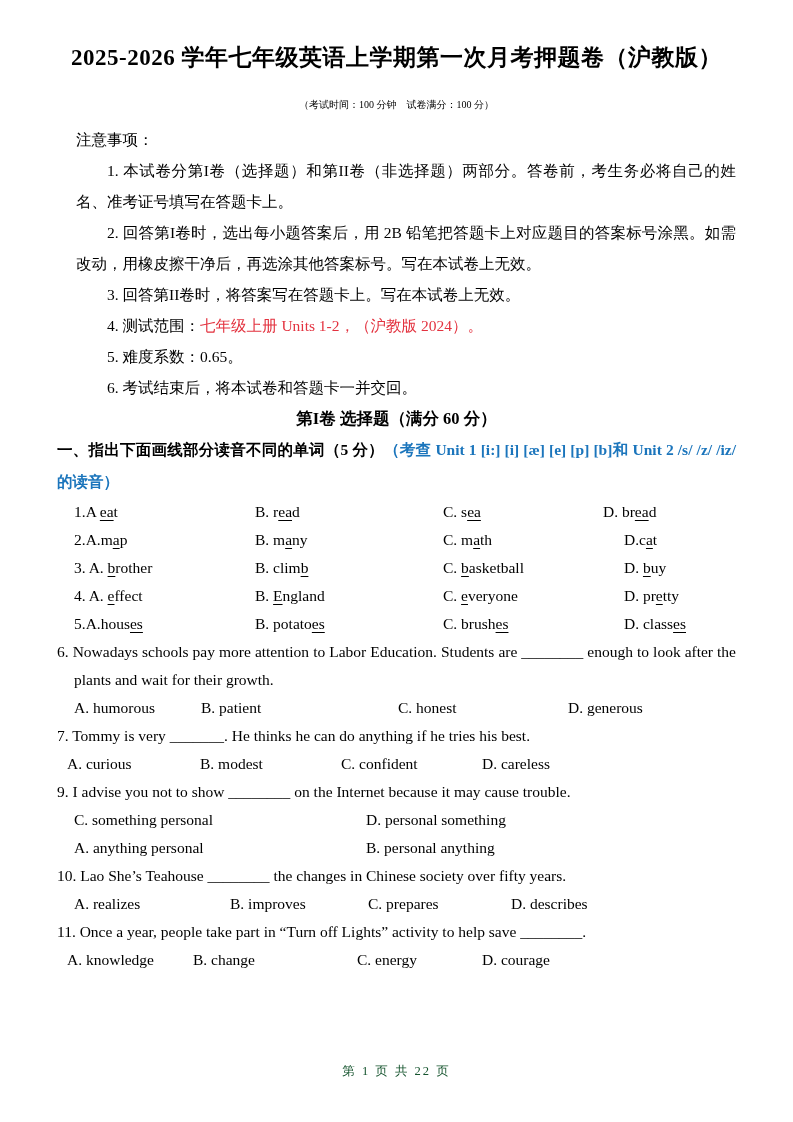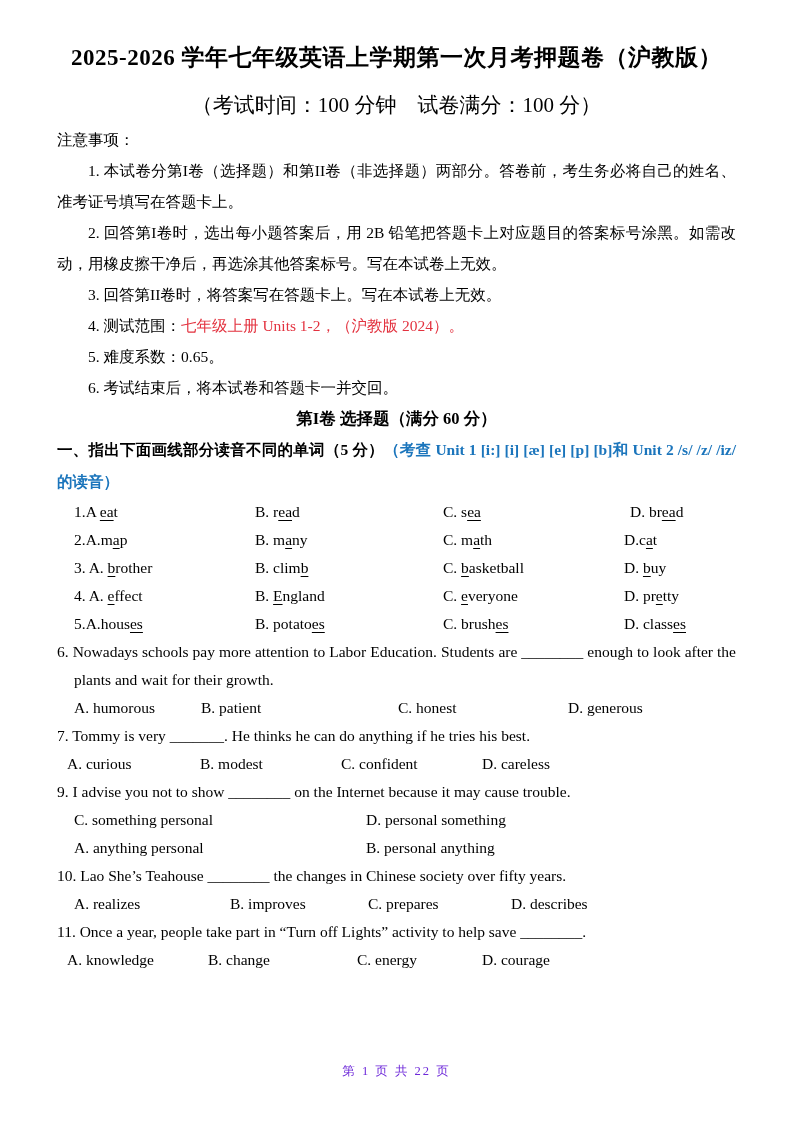--- a/index.html
+++ b/index.html
@@ -16,25 +16,25 @@
   .title{
     margin:0;
     font-size:23px;
     font-weight:bold;
     text-align:center;
     line-height:28px;
     letter-spacing:0.5px;
   }
   .subtitle{
     margin-top:22px;
-    font-size:21px;
+    font-size:10px;
     text-align:center;
     line-height:22px;
   }
-  .notice{margin-top:8px;}
+  .notice{margin-top:8px;margin-left:19px;}
   .notice p{margin:0;font-size:15.5px;line-height:31px;text-align:justify;}
   .notice p.item{text-indent:2em;}
   .red{color:var(--red,#e3323f);}
   .blue{color:var(--blue,#1b75bc);}
   .part-heading{
     margin:0;
     font-size:16.5px;
     font-weight:bold;
     text-align:center;
     line-height:31px;
@@ -57,21 +57,21 @@
     text-indent:-17px;
     text-align:justify;
   }
   .opt-row{position:relative;height:28px;font-size:15.5px;}
   .opt-row .opt{position:absolute;top:0;line-height:28px;white-space:nowrap;}
   .footer{
     position:absolute;left:0;right:0;bottom:22px;
     text-align:center;
     font-size:12.5px;
     letter-spacing:2px;
-    color:#6d28d9;
+    color:#14532d;
   }
 </style>
 </head>
 <body>
 
 <div class="page">
 
   <h1 class="title">2025-2026 学年七年级英语上学期第一次月考押题卷（沪教版）</h1>
 
   <div class="subtitle">（考试时间：100 分钟　试卷满分：100 分）</div>
@@ -90,21 +90,21 @@
 
   <h2 class="part-heading">第I卷 选择题（满分 60 分）</h2>
 
   <p class="sec-title"><span>一、指出下面画线部分读音不同的单词（5 分）</span><span class="blue">（考查 Unit 1 [i:] [i] [æ] [e] [p] [b]和 Unit 2 /s/ /z/ /iz/的读音）</span></p>
 
   <div>
       <div class="phon-row">
         <span class="cell" style="left: 17px;">1.A <u>ea</u>t</span>
         <span class="cell" style="left: 198px;">B. r<u>ea</u>d</span>
         <span class="cell" style="left: 386px;">C. s<u>ea</u></span>
-        <span class="cell" style="left: 573px;">D. br<u>ea</u>d</span>
+        <span class="cell" style="left: 546px;">D. br<u>ea</u>d</span>
       </div>
       <div class="phon-row">
         <span class="cell" style="left: 17px;">2.A.m<u>a</u>p</span>
         <span class="cell" style="left: 198px;">B. m<u>a</u>ny</span>
         <span class="cell" style="left: 386px;">C. m<u>a</u>th</span>
         <span class="cell" style="left: 567px;">D.c<u>a</u>t</span>
       </div>
       <div class="phon-row">
         <span class="cell" style="left: 17px;">3. A. <u>b</u>rother</span>
         <span class="cell" style="left: 198px;">B. clim<u>b</u></span>
@@ -162,21 +162,21 @@
           <span class="opt" style="left: 17px;">A. realizes</span>
           <span class="opt" style="left: 173px;">B. improves</span>
           <span class="opt" style="left: 311px;">C. prepares</span>
           <span class="opt" style="left: 454px;">D. describes</span>
         </div>
       </div>
       <div>
         <p class="stem">11. Once a year, people take part in “Turn off Lights” activity to help save ________.</p>
         <div class="opt-row">
           <span class="opt" style="left: 10px;">A. knowledge</span>
-          <span class="opt" style="left: 151px;">B. change</span>
+          <span class="opt" style="left: 136px;">B. change</span>
           <span class="opt" style="left: 300px;">C. energy</span>
           <span class="opt" style="left: 425px;">D. courage</span>
         </div>
       </div>
     </div>
 
   <div class="footer">第 1 页 共 22 页</div>
 
 </div>
 

